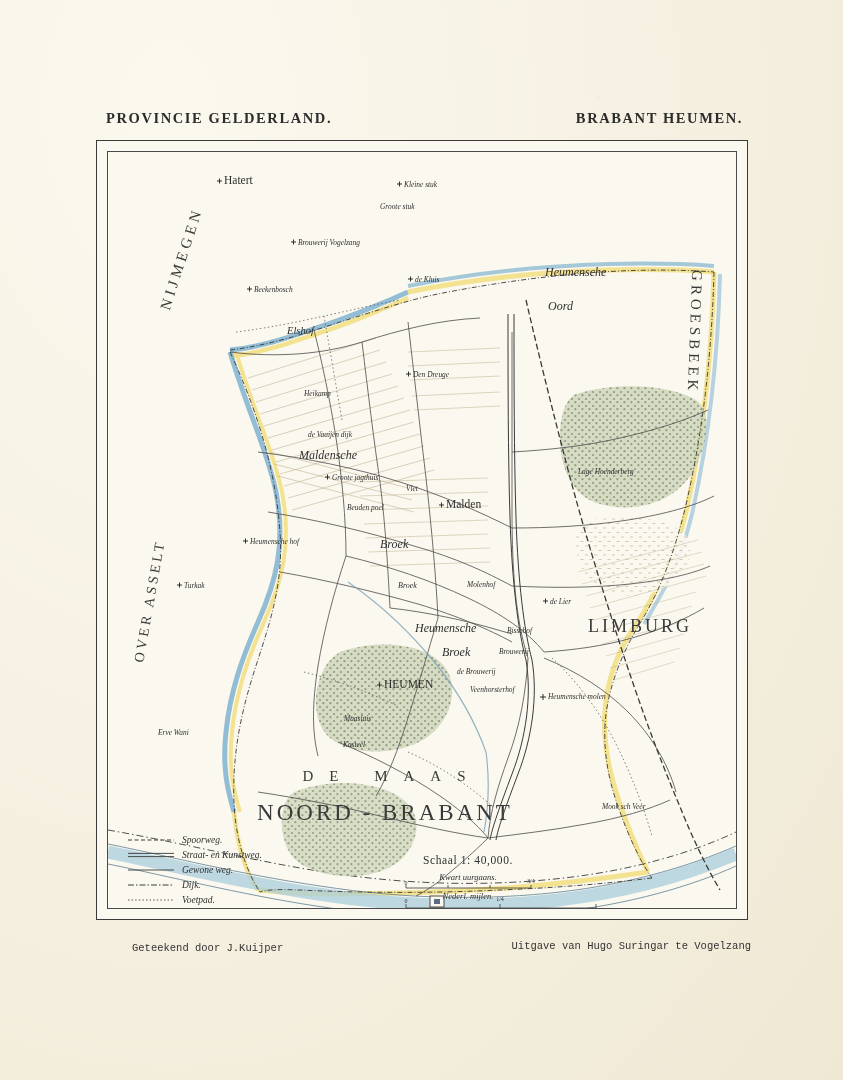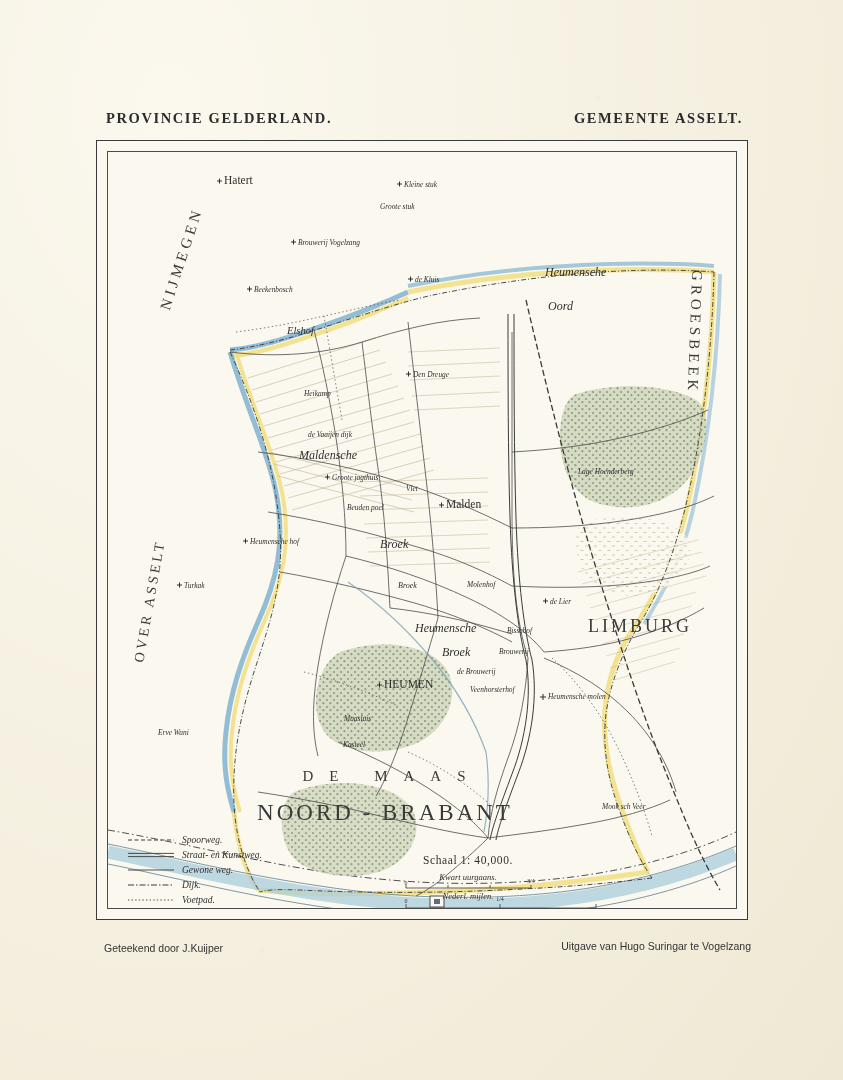--- a/index.html
+++ b/index.html
@@ -65,40 +65,41 @@
     border: 1px solid #4a4a4a;
     overflow: hidden;
     background: #fcf9f1;
   }
   .mapsvg { position: absolute; left: 0; top: 0; }
 
   .credits {
     position: absolute;
     font-size: 10.5px;
     color: #333;
-    font-family: Liberation Sans, sans-serif;
+    font-family: Liberation Mono, monospace;
+    margin-left: 28px;
   }
   .credit-left { left: 104px; top: 942px; }
   .credit-right { right: 92px; top: 940px; }
   .credit-center {
     left: 0; right: 0; top: 946px;
     text-align: center;
     font-style: italic;
     font-size: 12px;
     letter-spacing: .4px;
   }
 </style>
 </head>
 <body>
 
 <div class="page">
   <div class="speckle"></div>
 
   <div class="heading left">PROVINCIE GELDERLAND.</div>
-  <div class="heading right">GEMEENTE ASSELT.</div>
+  <div class="heading right">BRABANT HEUMEN.</div>
 
   <div class="frame-outer">
     <div class="frame-inner">
       <svg class="mapsvg" width="628" height="756" viewBox="0 0 628 756">
         <defs>
           <pattern id="woodpat" width="7" height="7" patternUnits="userSpaceOnUse">
             <rect width="7" height="7" fill="#cfd6bd"></rect>
             <circle cx="2" cy="2" r="1.1" fill="#7e8e63"></circle>
             <circle cx="5.4" cy="5.2" r="1.1" fill="#7e8e63"></circle>
           </pattern>

